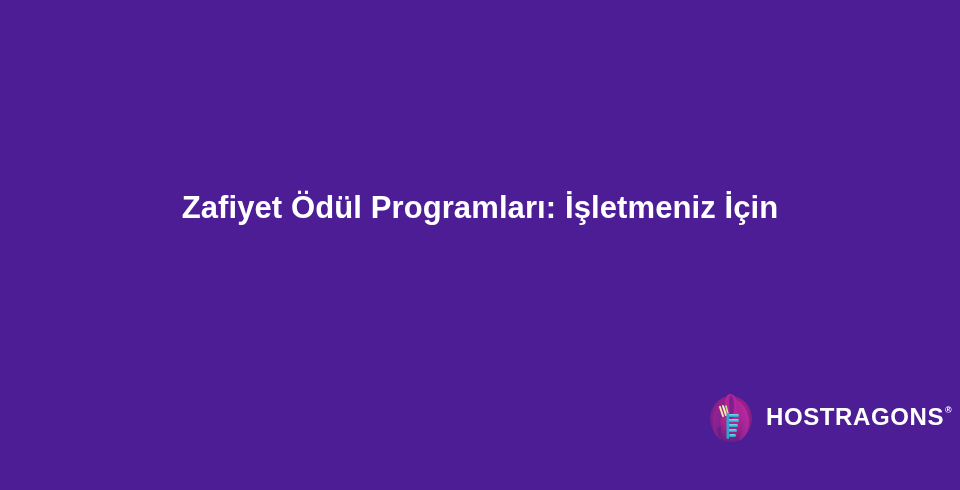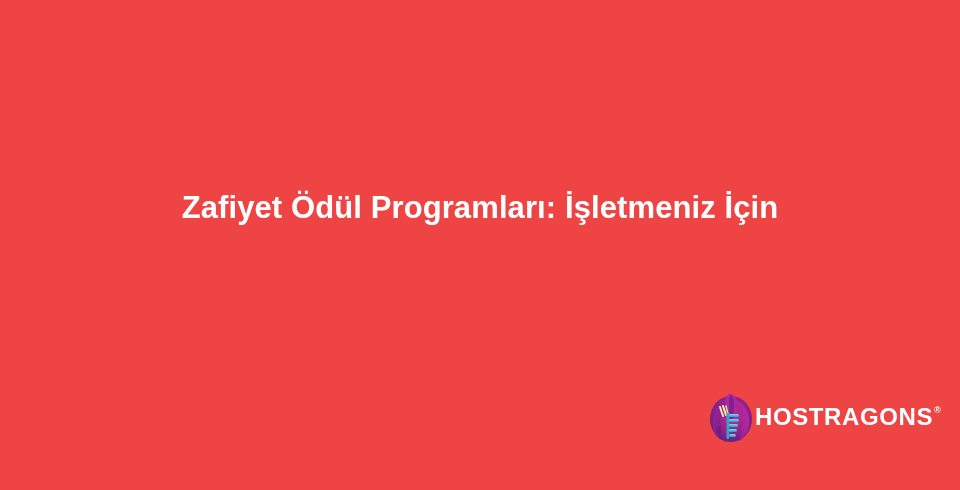--- a/index.html
+++ b/index.html
@@ -10,21 +10,21 @@
     width: 960px;
     height: 490px;
     overflow: hidden;
     font-family: "Liberation Sans", sans-serif;
   }
 
   .banner {
     position: relative;
     width: 960px;
     height: 490px;
-    background: #ef4444;
+    background: #4c1d95;
     box-sizing: border-box;
   }
 
   
   .title-block {
     position: absolute;
     left: 0;
     top: 178px;
     width: 960px;
     text-align: center;
@@ -42,20 +42,21 @@
   }
 
   
   .logo-lockup {
     position: absolute;
     left: 707px;
     top: 390px;
     height: 54px;
     display: flex;
     align-items: center;
+    gap: 11px;
   }
 
   .logo-mark {
     width: 48px;
     height: 52px;
     display: block;
     flex: 0 0 auto;
   }
 
   .logo-wordmark {

